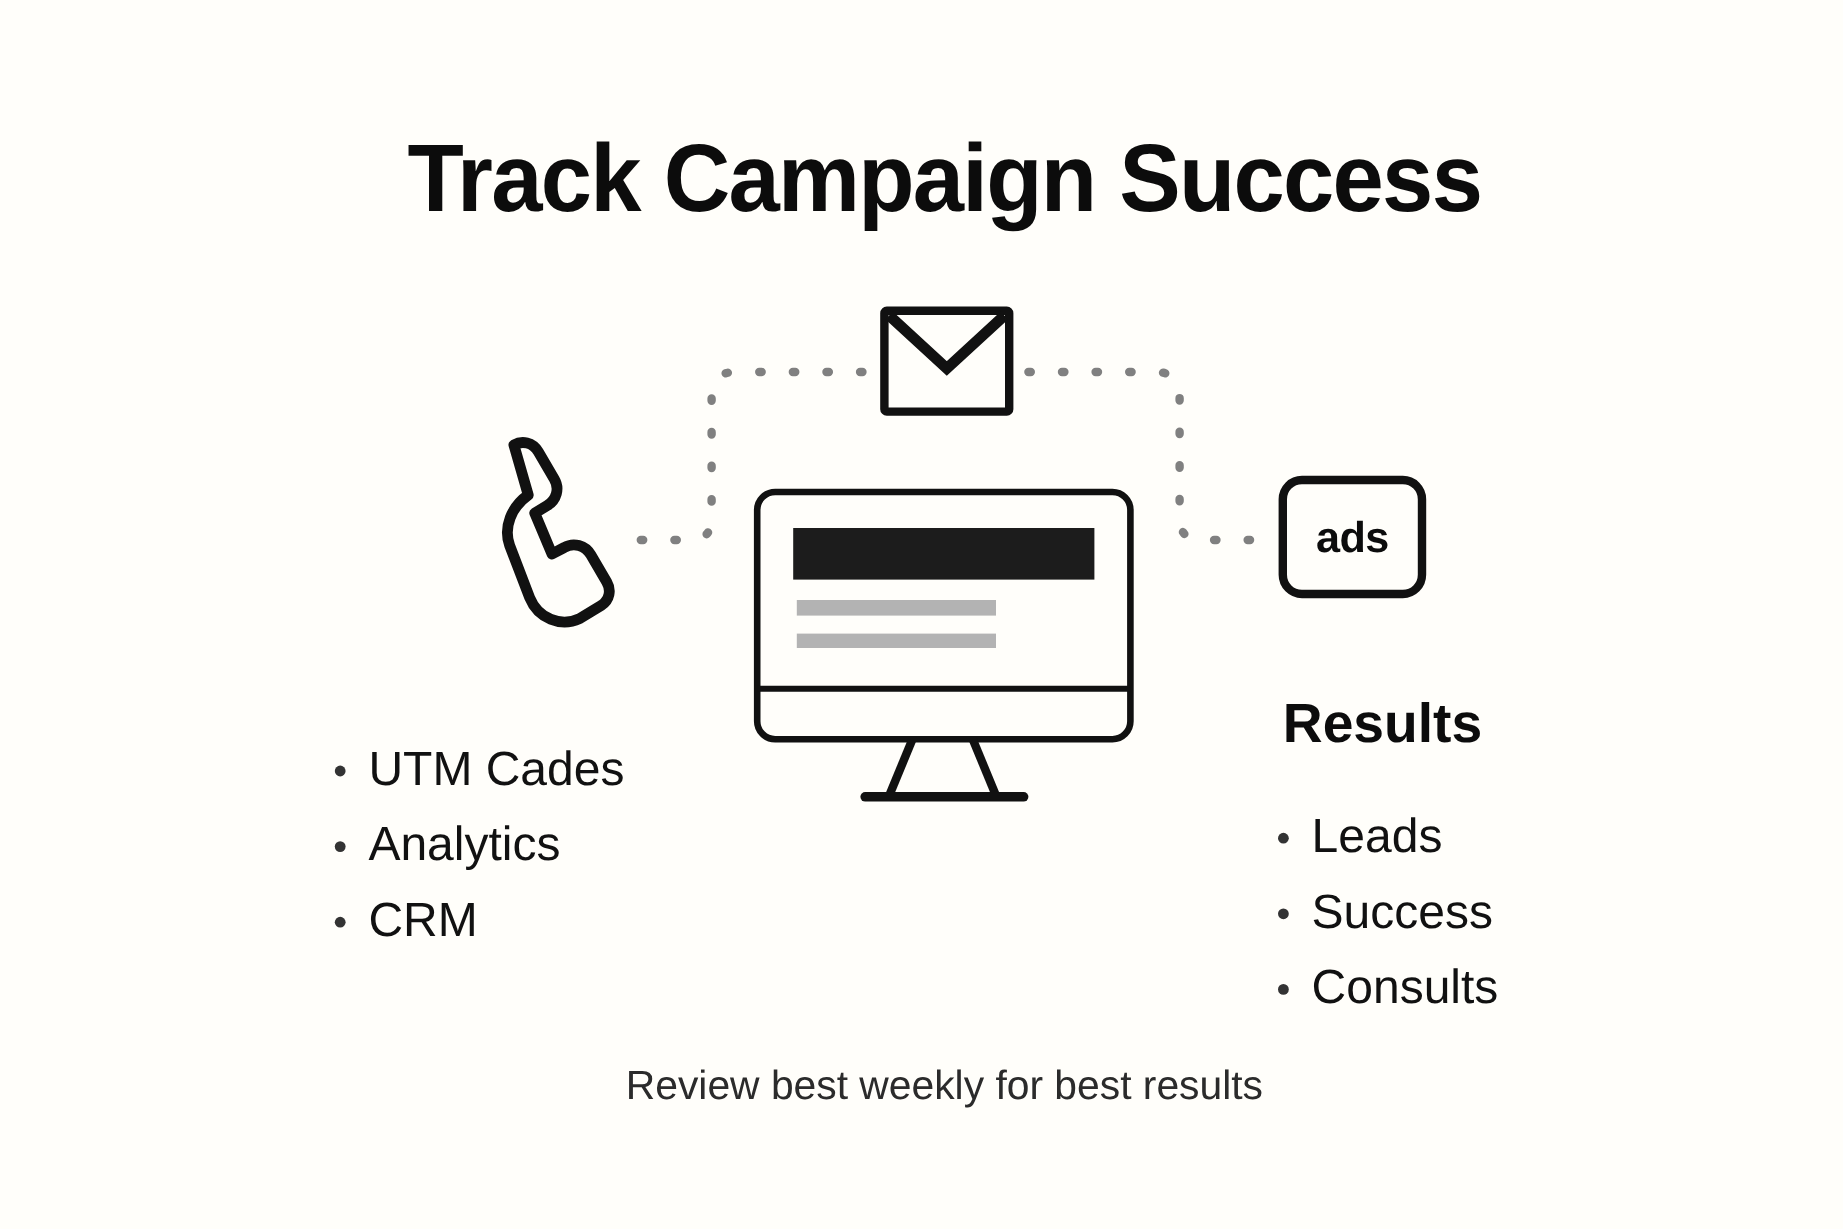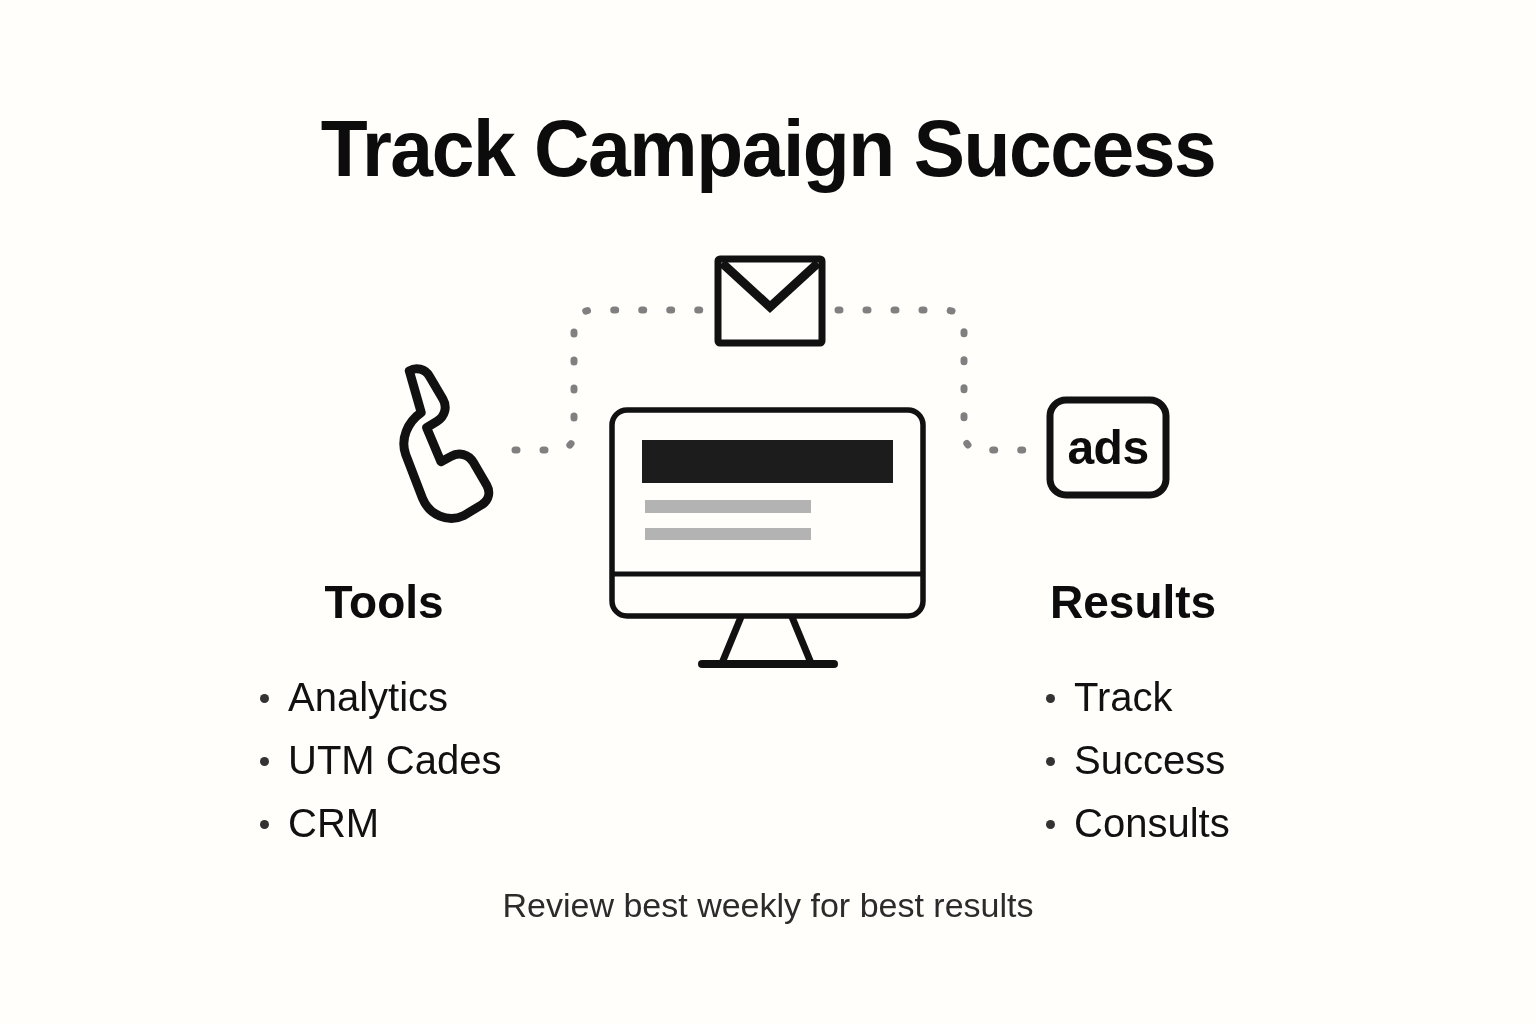--- a/index.html
+++ b/index.html
@@ -11,20 +11,21 @@
     height: 1024px;
     background: #FFFEFA;
     font-family: "Liberation Sans", sans-serif;
     color: #111111;
     overflow: hidden;
   }
   #canvas {
     position: relative;
     width: 1308px;
     height: 1024px;
+    margin-left: 19px;
   }
 
   
   .title {
     position: absolute;
     left: 0;
     top: 101px;
     width: 1536px;
     text-align: center;
     font-size: 80px;
@@ -47,21 +48,21 @@
   
   .ads-label {
     position: absolute;
     left: 1050px;
     top: 400px;
     width: 116px;
     height: 95px;
     display: flex;
     align-items: center;
     justify-content: center;
-    font-size: 48px;
+    font-size: 36px;
     font-weight: 700;
     letter-spacing: -0.5px;
     color: #0c0c0c;
   }
 
   
   .col {
     position: absolute;
     top: 574px;
   }
@@ -182,43 +183,42 @@
 
       <rect x="698" y="660" width="140" height="8" rx="4" ry="4" fill="#111111"></rect>
     </g>
 
     <rect x="1050" y="400" width="116" height="95" rx="16" ry="16" fill="#FFFEFA" stroke="#111111" stroke-width="7"></rect>
   </svg>
 
   <div class="ads-label">ads</div>
 
   <div class="col col-left">
-    <div class="col-heading">Tools</div>
     <ul class="bullet-list">
       <li class="bullet-item">
         <span class="bullet-dot"></span>
+        <span>UTM Cades</span>
+      </li>
+      <li class="bullet-item">
+        <span class="bullet-dot"></span>
         <span>Analytics</span>
-      </li>
-      <li class="bullet-item">
-        <span class="bullet-dot"></span>
-        <span>UTM Cades</span>
       </li>
       <li class="bullet-item">
         <span class="bullet-dot"></span>
         <span>CRM</span>
       </li>
     </ul>
   </div>
 
   <div class="col col-right">
     <div class="col-heading">Results</div>
     <ul class="bullet-list">
       <li class="bullet-item">
         <span class="bullet-dot"></span>
-        <span>Track</span>
+        <span>Leads</span>
       </li>
       <li class="bullet-item">
         <span class="bullet-dot"></span>
         <span>Success</span>
       </li>
       <li class="bullet-item">
         <span class="bullet-dot"></span>
         <span>Consults</span>
       </li>
     </ul>

